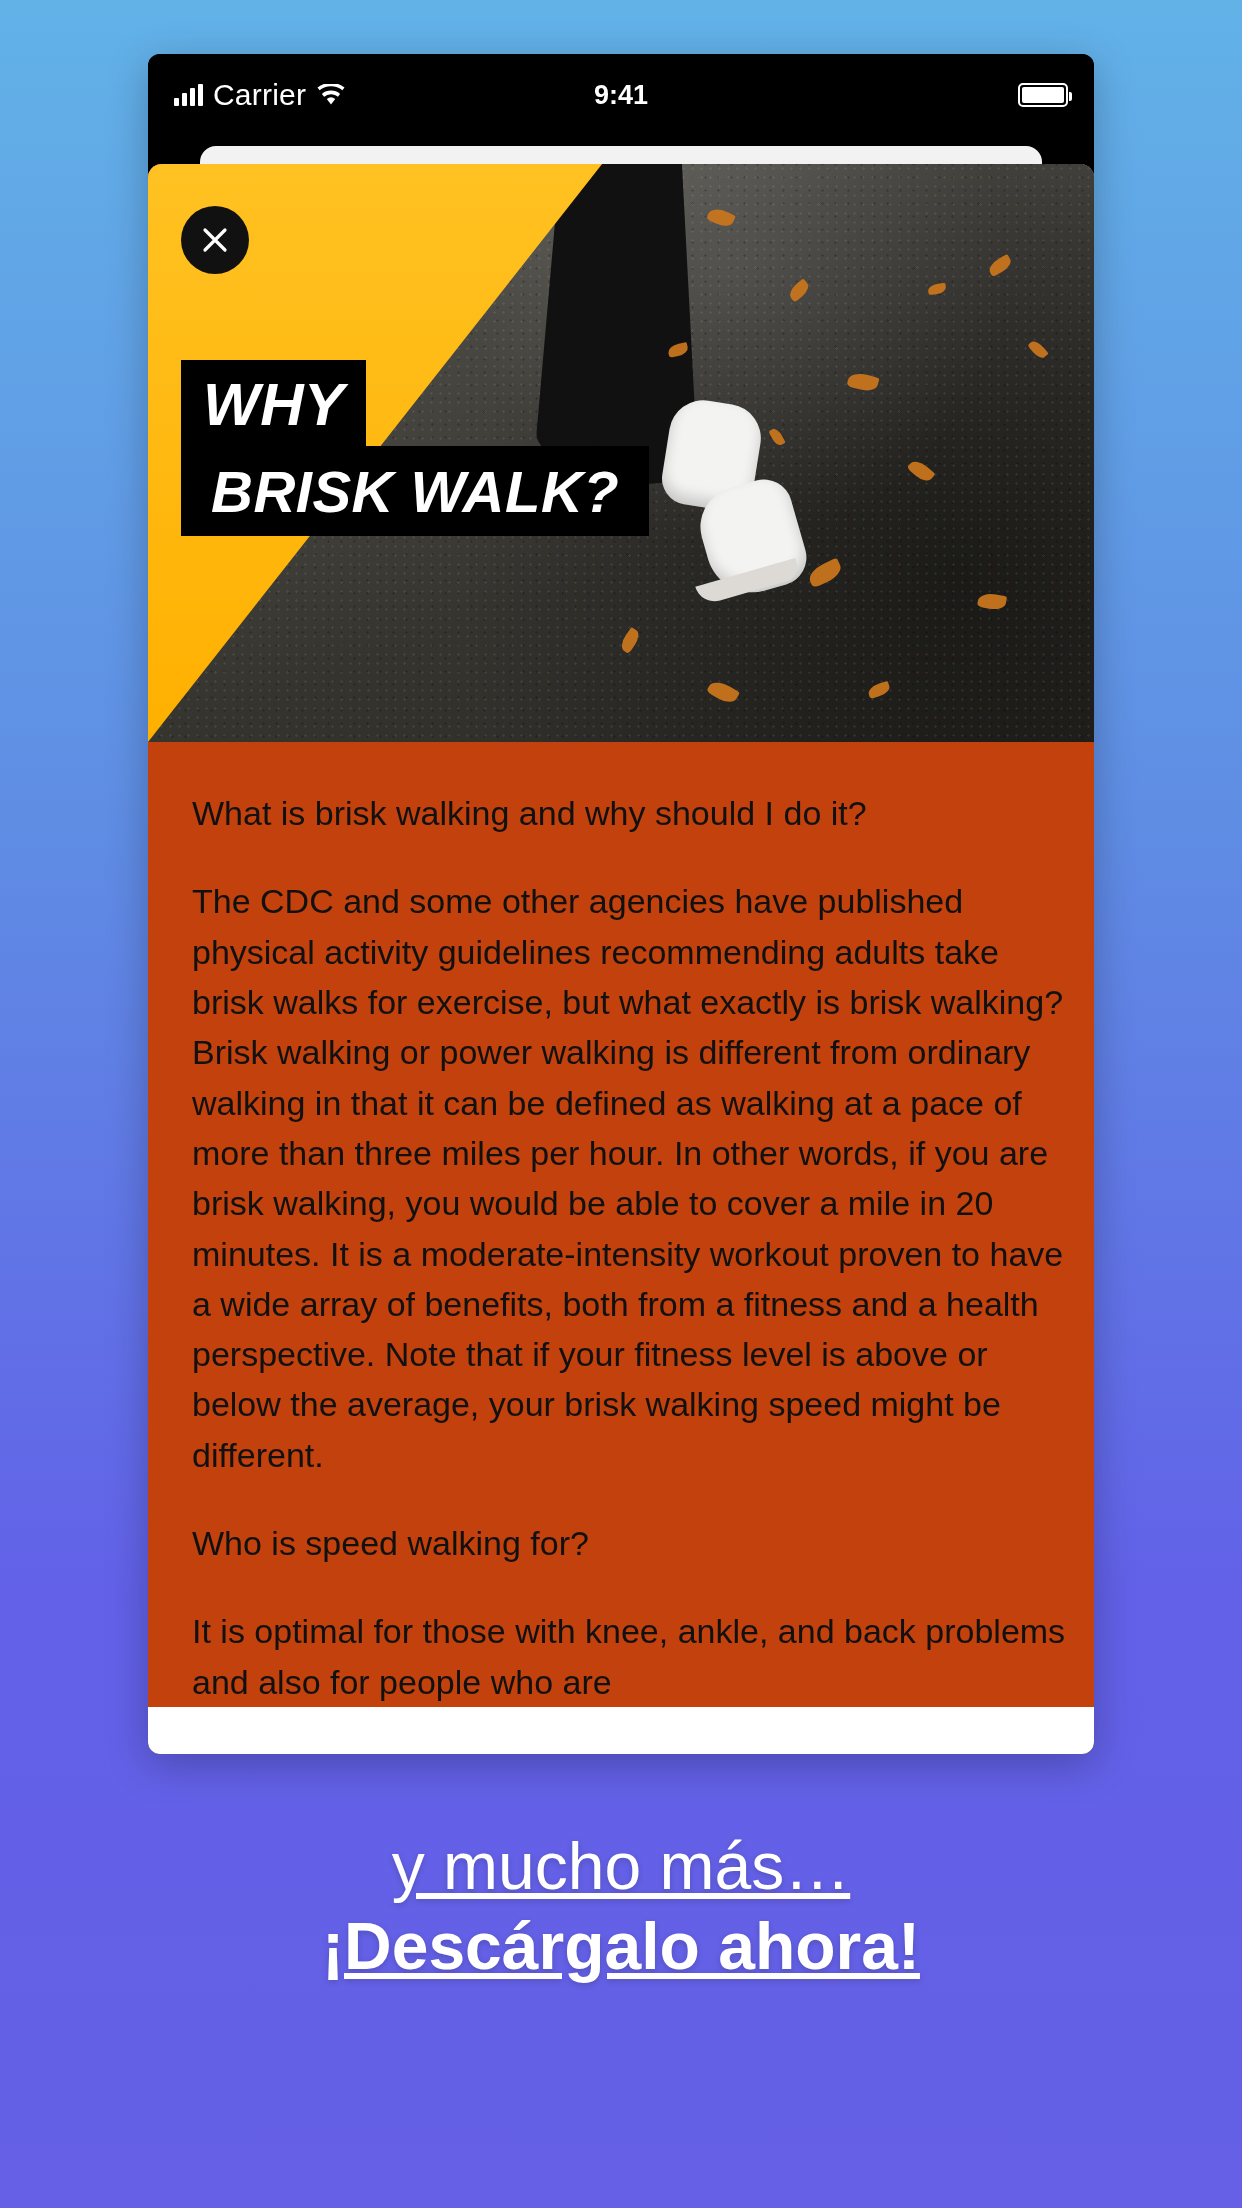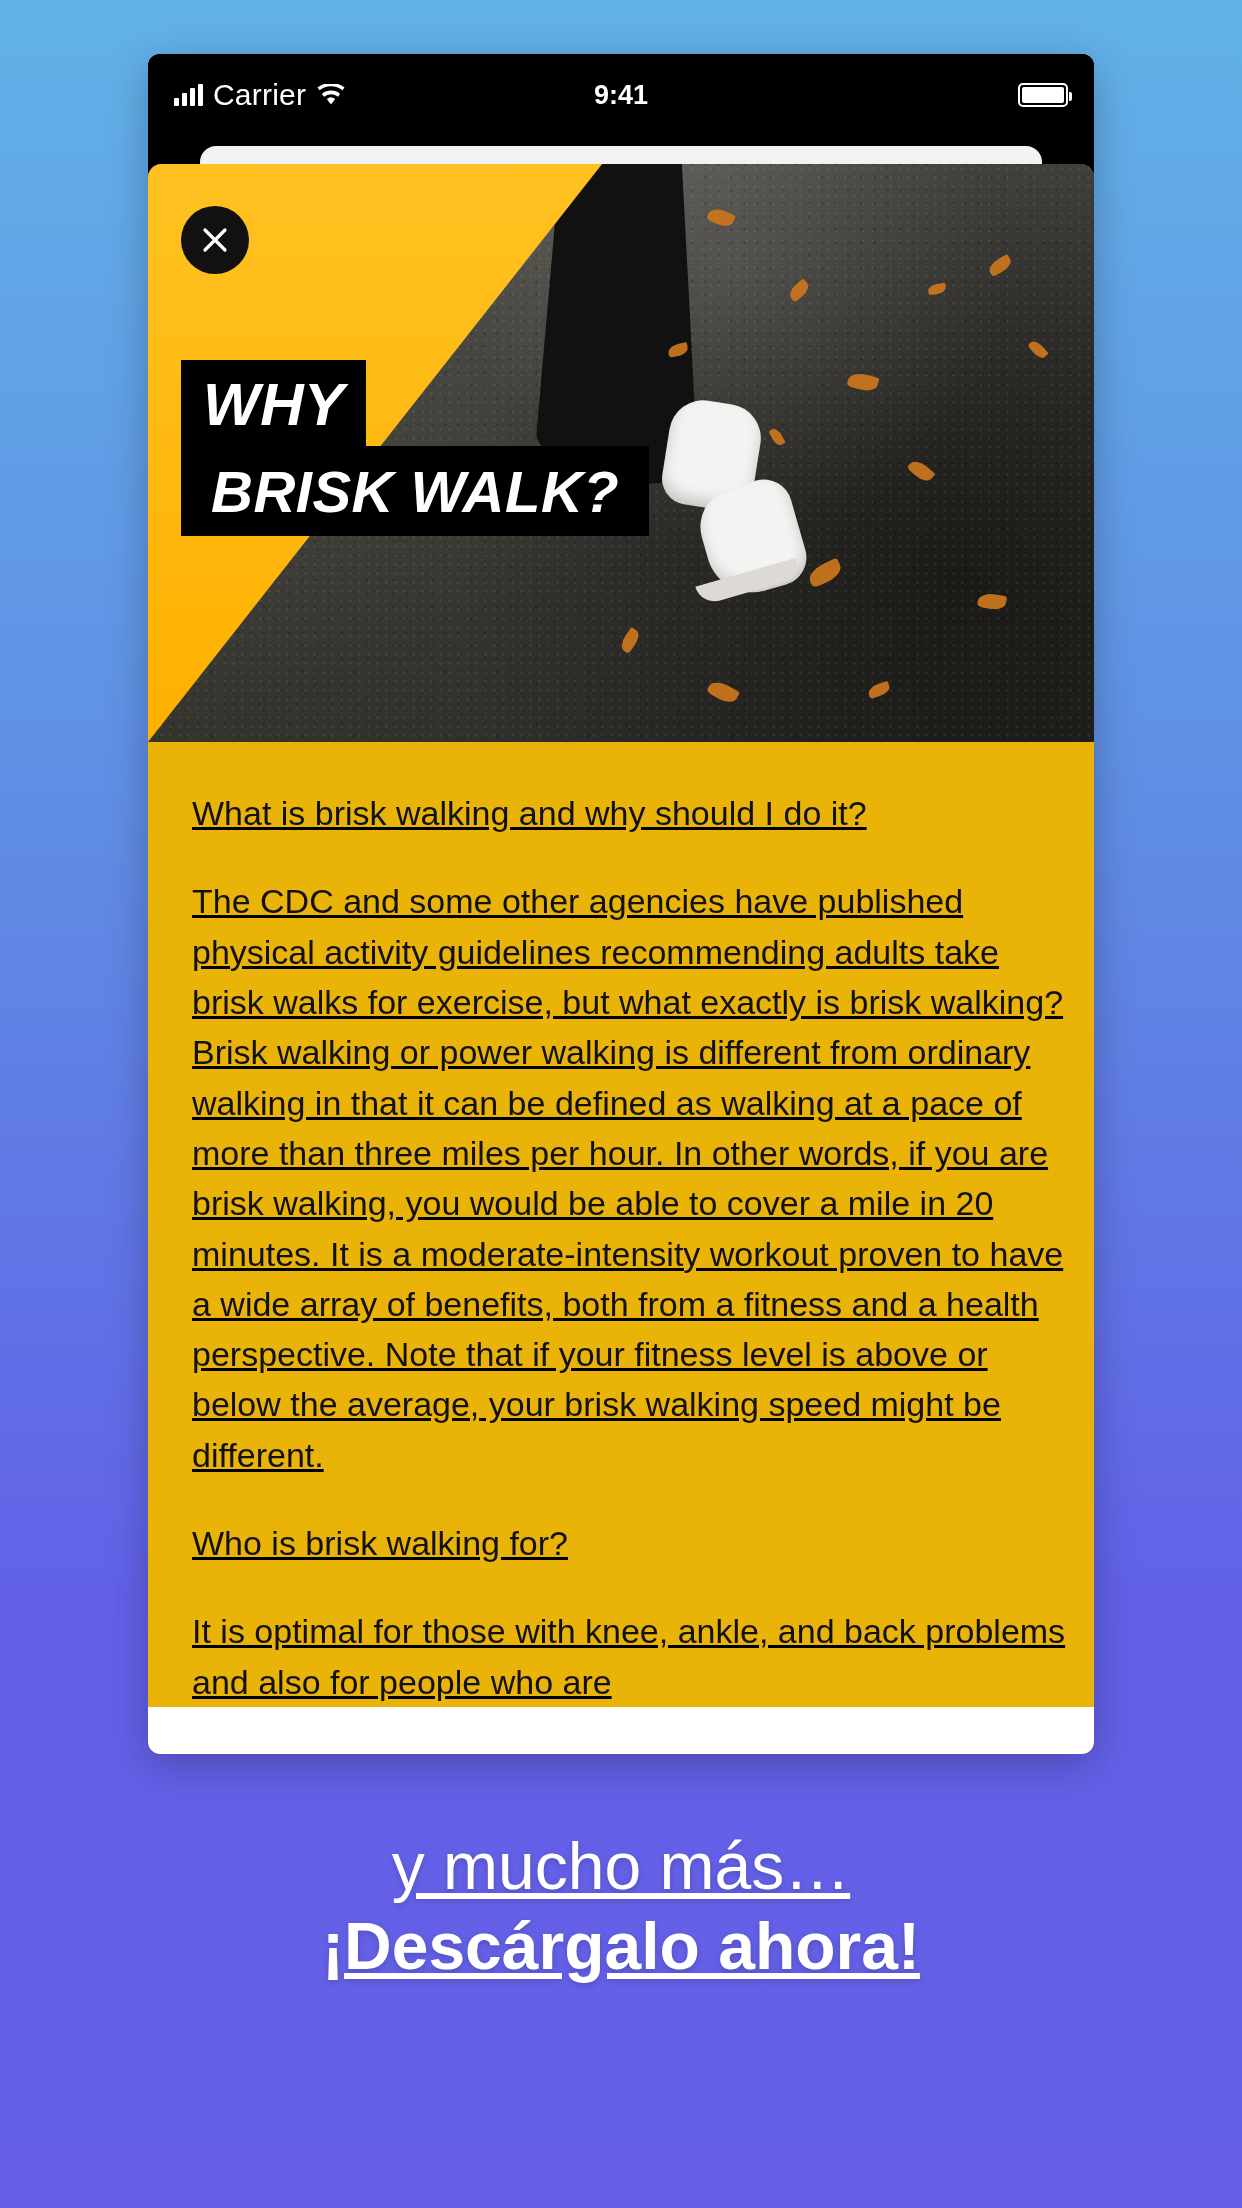--- a/index.html
+++ b/index.html
@@ -239,22 +239,21 @@
     align-items: center;
     justify-content: center;
     cursor: pointer;
   }
   .close-btn svg { width: 30px; height: 30px; display:block; }
 
   
   .article {
     padding: 46px 24px 0 44px;
     box-sizing: border-box;
-    background: #eab308;
-    text-decoration: underline;
+    background: #c2410c;
   }
   .article p {
     margin: 0 0 38px 0;
     font-size: 34px;
     line-height: 1.48;
     color: #111;
   }
   .article p:last-child { margin-bottom: 0; }
 
   
@@ -347,21 +346,21 @@
         </svg>
       </div>
 
       <div class="hero-title-1">WHY</div>
       <div class="hero-title-2">BRISK WALK?</div>
     </div>
 
     <div class="article">
       <p>What is brisk walking and why should I do it?</p>
       <p>The CDC and some other agencies have published physical activity guidelines recommending adults take brisk walks for exercise, but what exactly is brisk walking? Brisk walking or power walking is different from ordinary walking in that it can be defined as walking at a pace of more than three miles per hour. In other words, if you are brisk walking, you would be able to cover a mile in 20 minutes. It is a moderate-intensity workout proven to have a wide array of benefits, both from a fitness and a health perspective. Note that if your fitness level is above or below the average, your brisk walking speed might be different.</p>
-      <p>Who is brisk walking for?</p>
+      <p>Who is speed walking for?</p>
       <p>It is optimal for those with knee, ankle, and back problems and also for people who are</p>
     </div>
   </div>
 </div>
 
 <div class="caption">
   <div class="caption-line1">y mucho más…</div>
   <div class="caption-line2">¡Descárgalo ahora!</div>
 </div>
 

